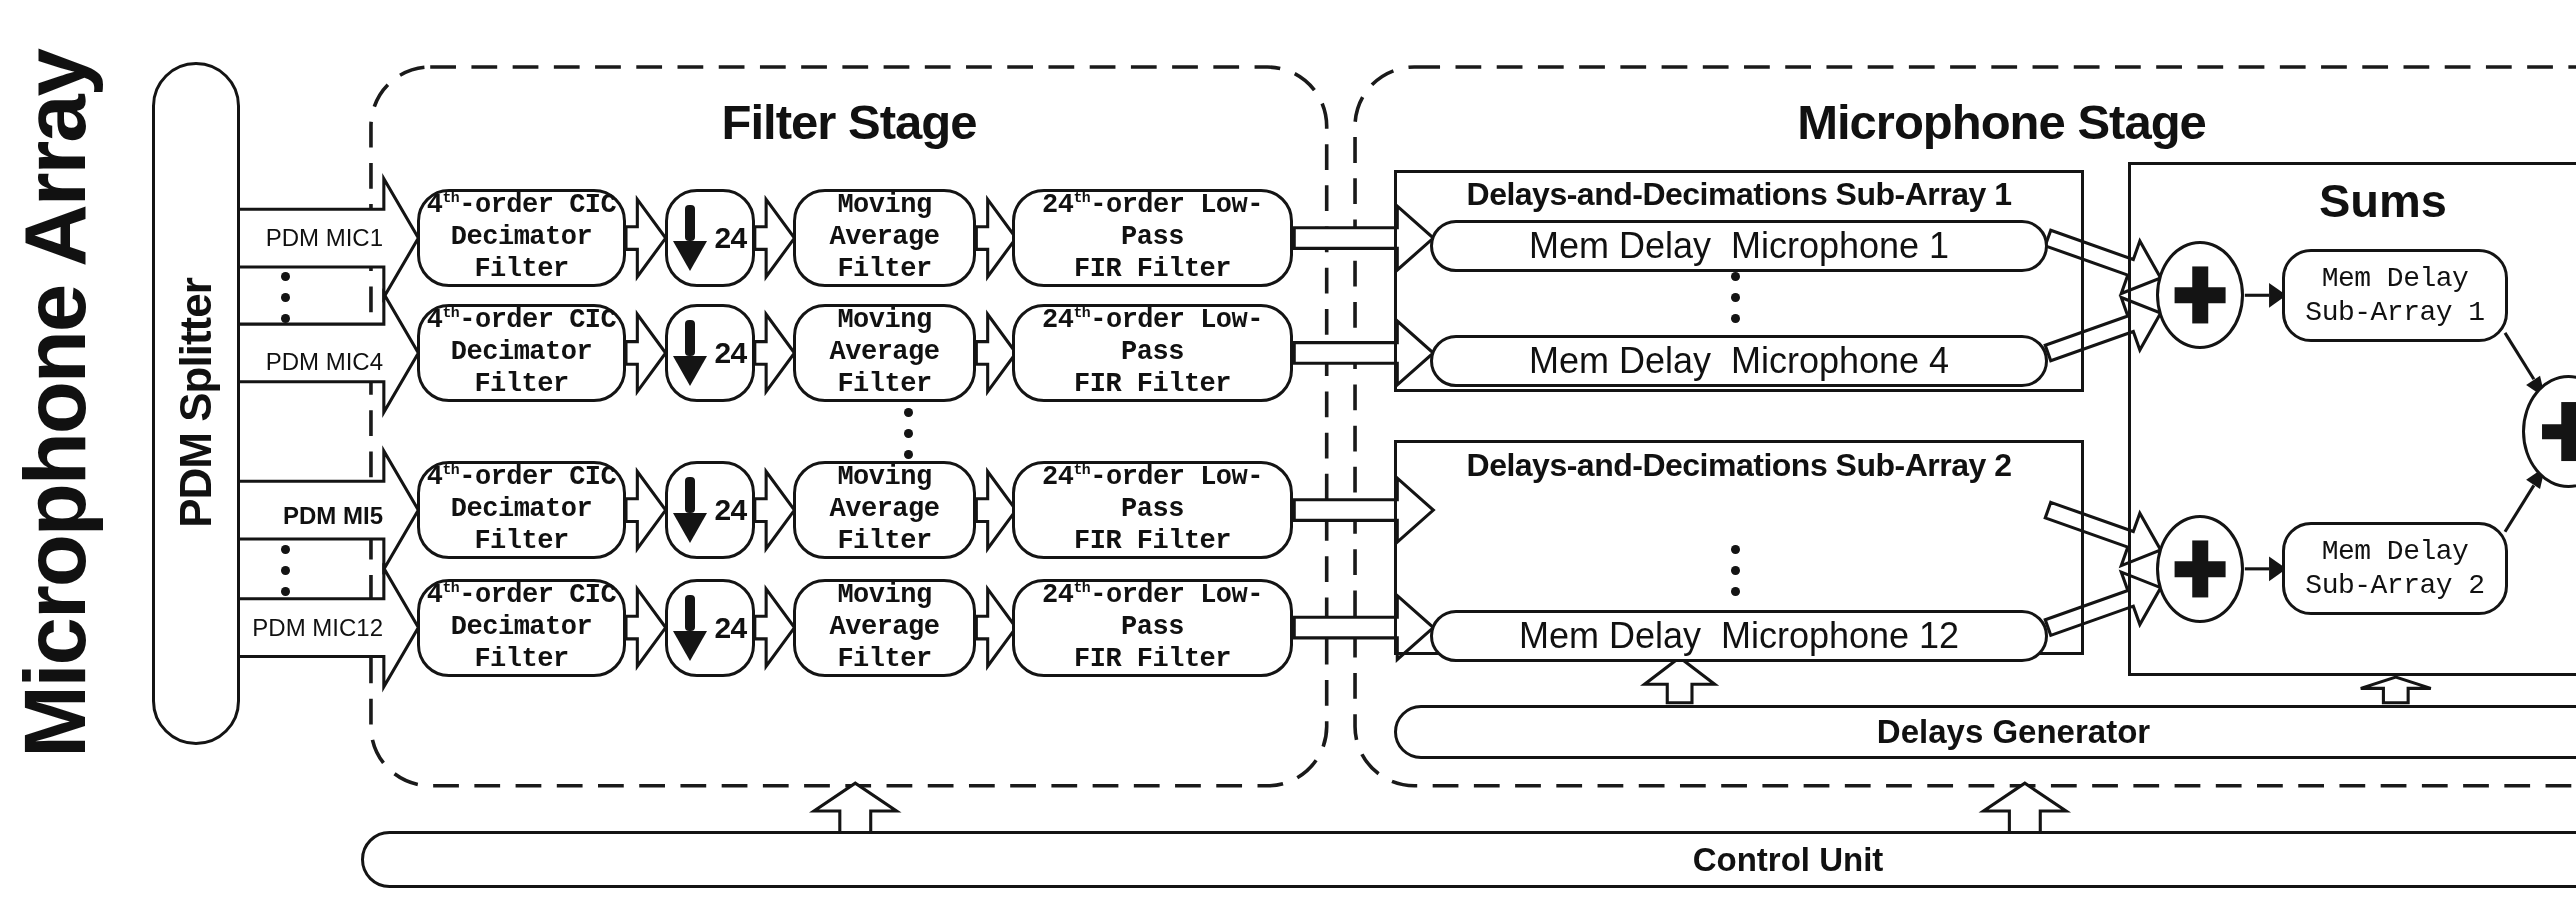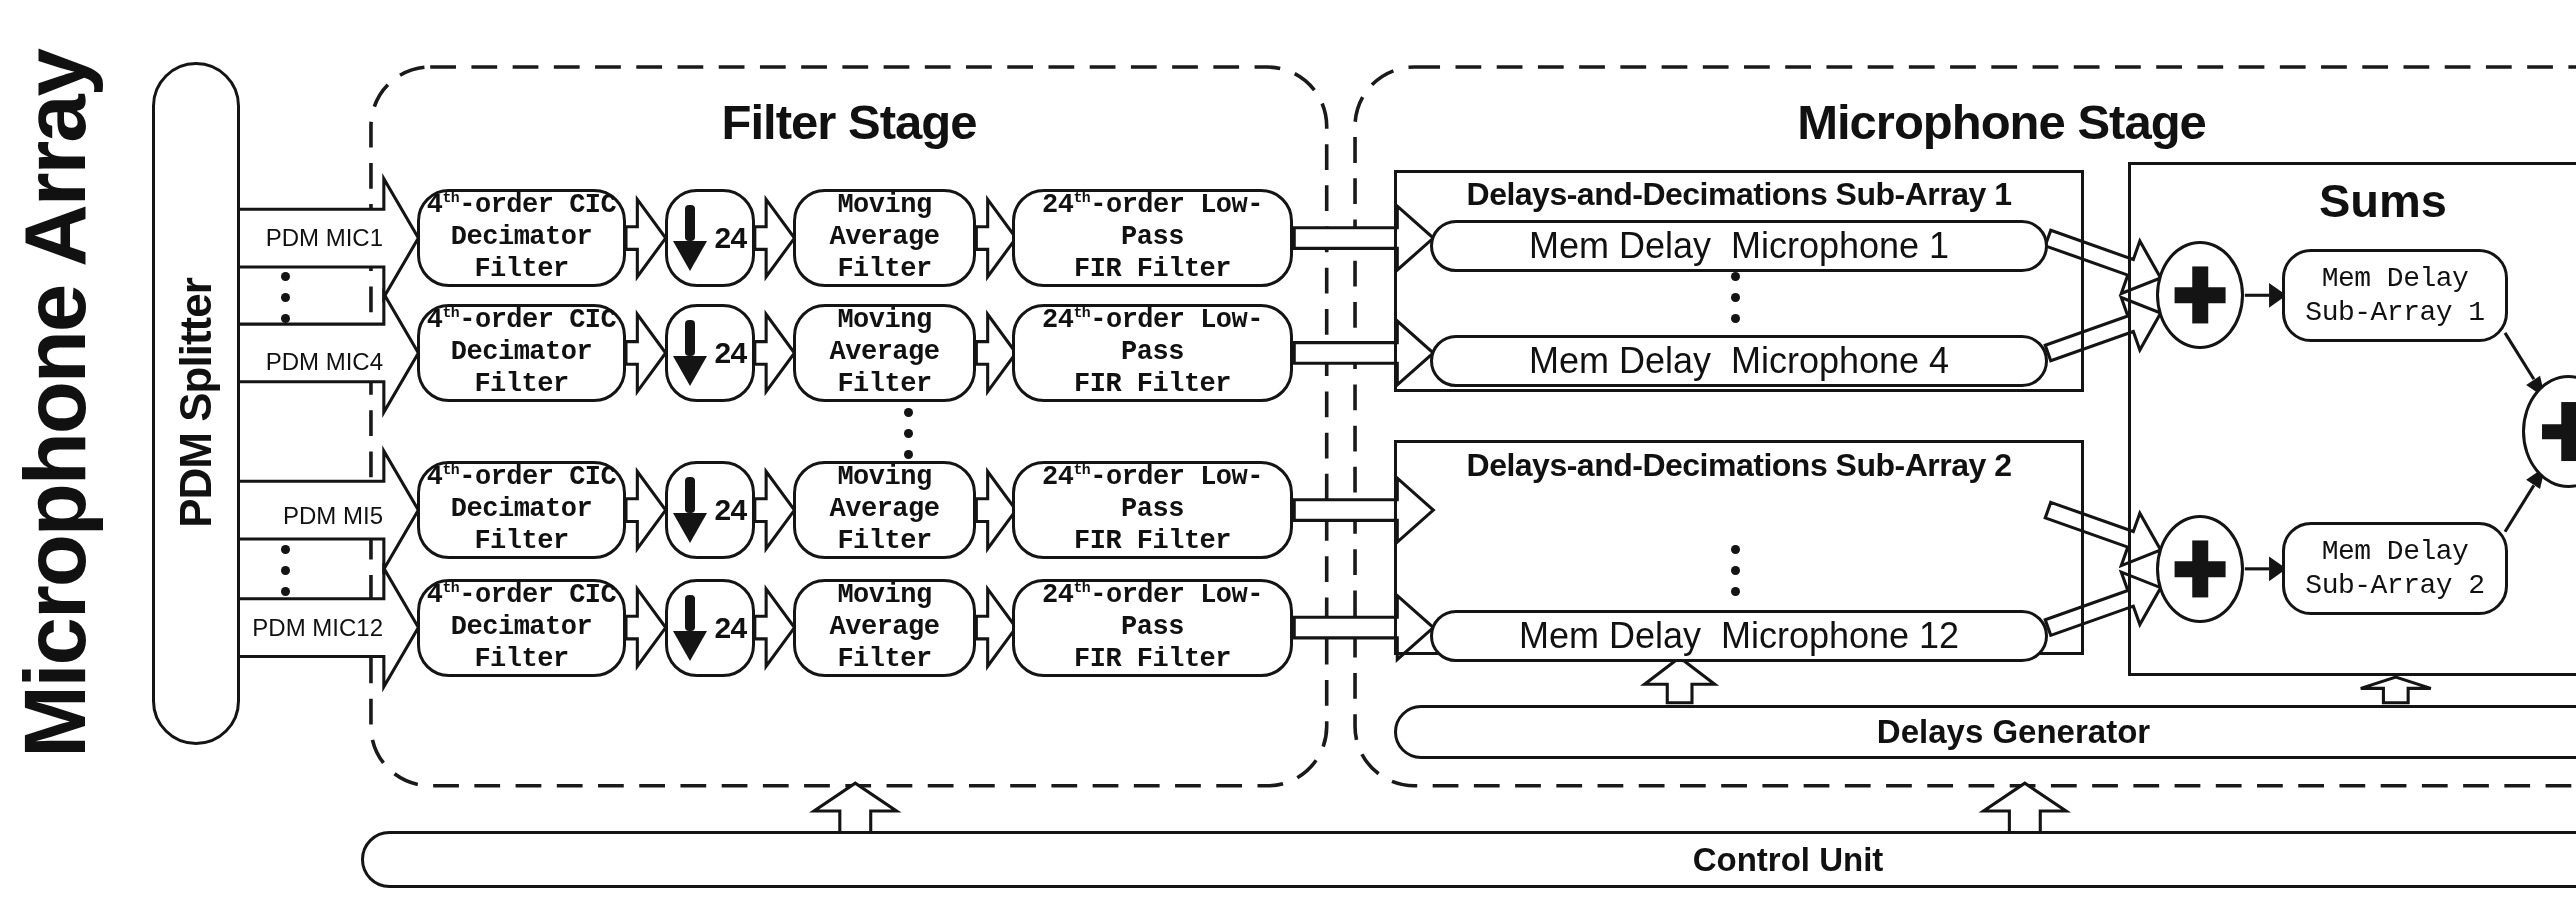--- a/index.html
+++ b/index.html
@@ -131,21 +131,21 @@
   <div class="abs center rot" style="left:62px;top:377px;width:268px;height:52px;font-size:44px;font-weight:bold;letter-spacing:-1px;z-index:3;">
     <span>PDM Splitter</span>
   </div>
 
   <div class="pdm-label" style="left:241px;top:211px;width:142px;height:54px;">
       <span>PDM MIC1</span>
     </div>
   <div class="pdm-label" style="left:241px;top:326px;width:142px;height:72px;">
       <span>PDM MIC4</span>
     </div>
-  <div class="pdm-label" style="left:241px;top:483px;width:142px;height:66px;">
+  <div class="pdm-label" style="left:241px;top:483px;width:142px;height:66px;font-weight:bold;">
       <span>PDM MI5</span>
     </div>
   <div class="pdm-label" style="left:241px;top:601px;width:142px;height:54px;">
       <span>PDM MIC12</span>
     </div>
 
   <div class="vdots" style="left:281px;top:272px;">
       <i></i>
       <i></i>
       <i></i>

